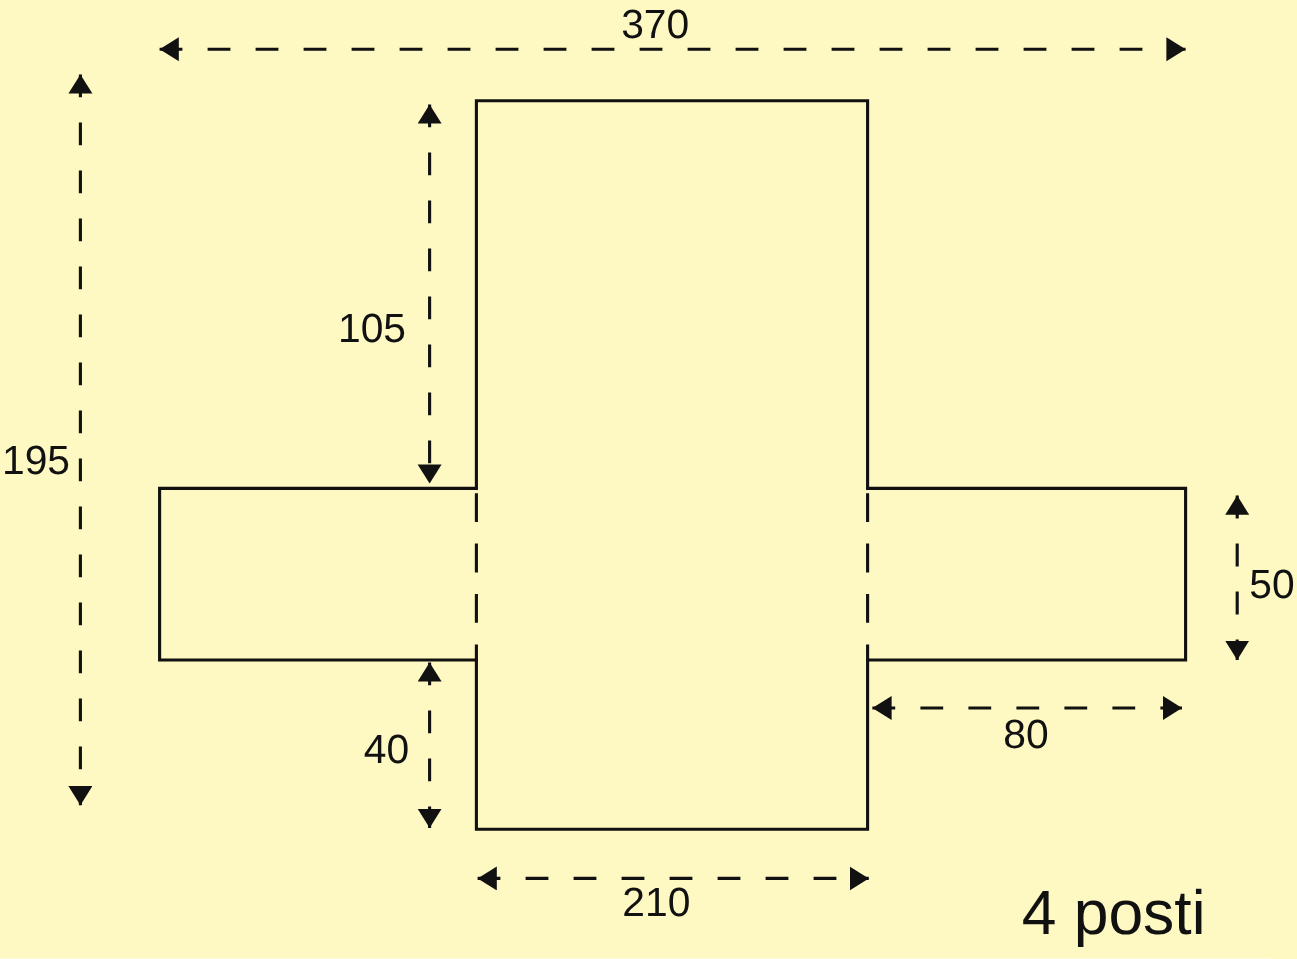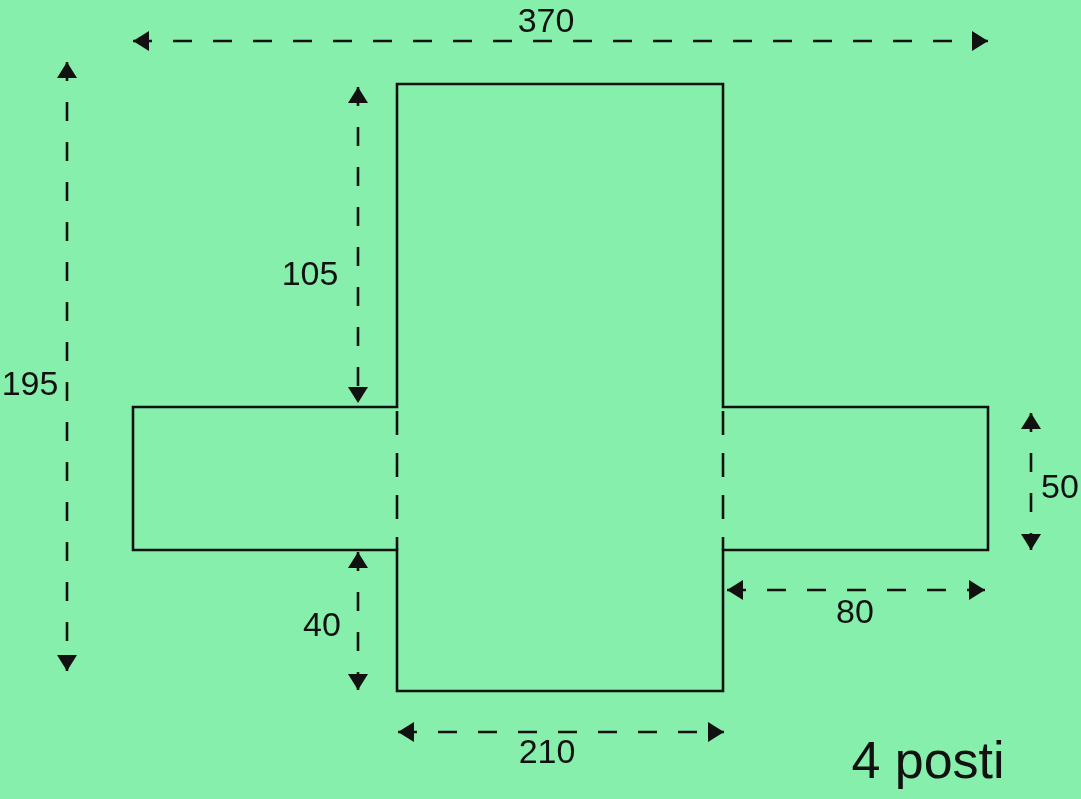--- a/index.html
+++ b/index.html
@@ -4,21 +4,21 @@
 <style>
   html, body {
     margin: 0;
     padding: 0;
     background: #ffffff;
   }
   .canvas {
     position: relative;
     width: 1081px;
     height: 799px;
-    background: #86efac;
+    background: #fef9c3;
     font-family: "Liberation Sans", sans-serif;
     overflow: hidden;
   }
   svg { display: block; }
   .outline-solid {
     fill: none;
     stroke: #111111;
     stroke-width: 2.6;
     stroke-linecap: square;
   }

